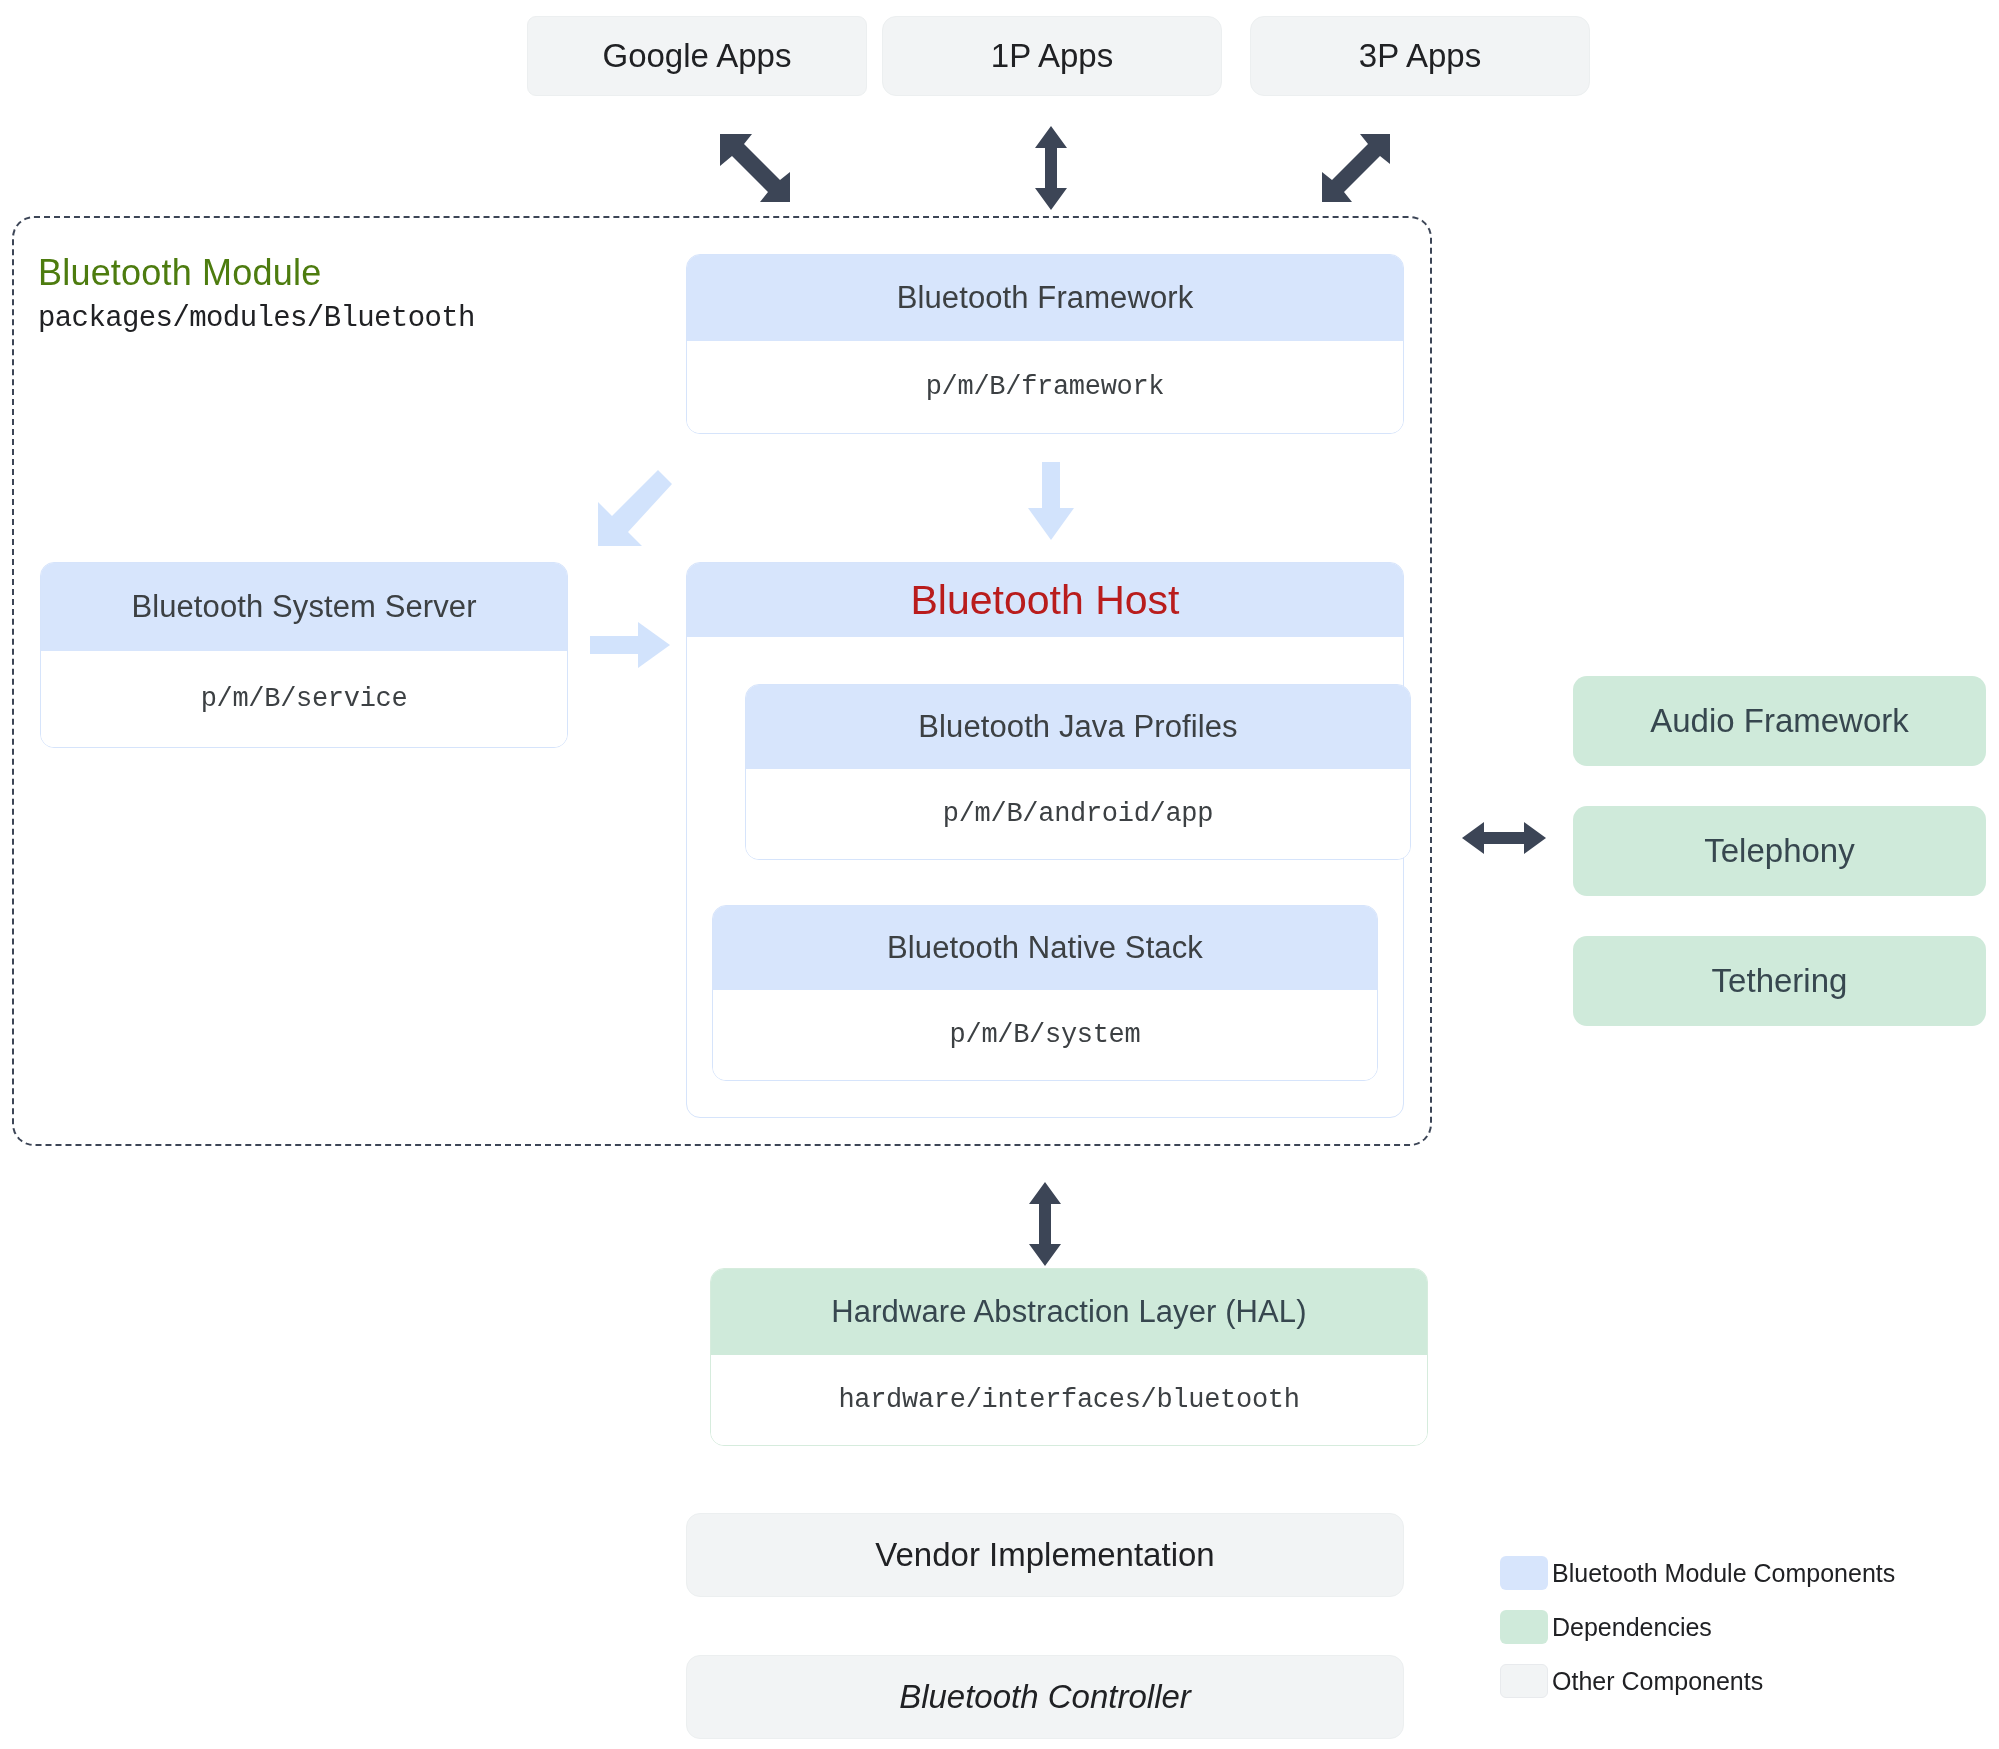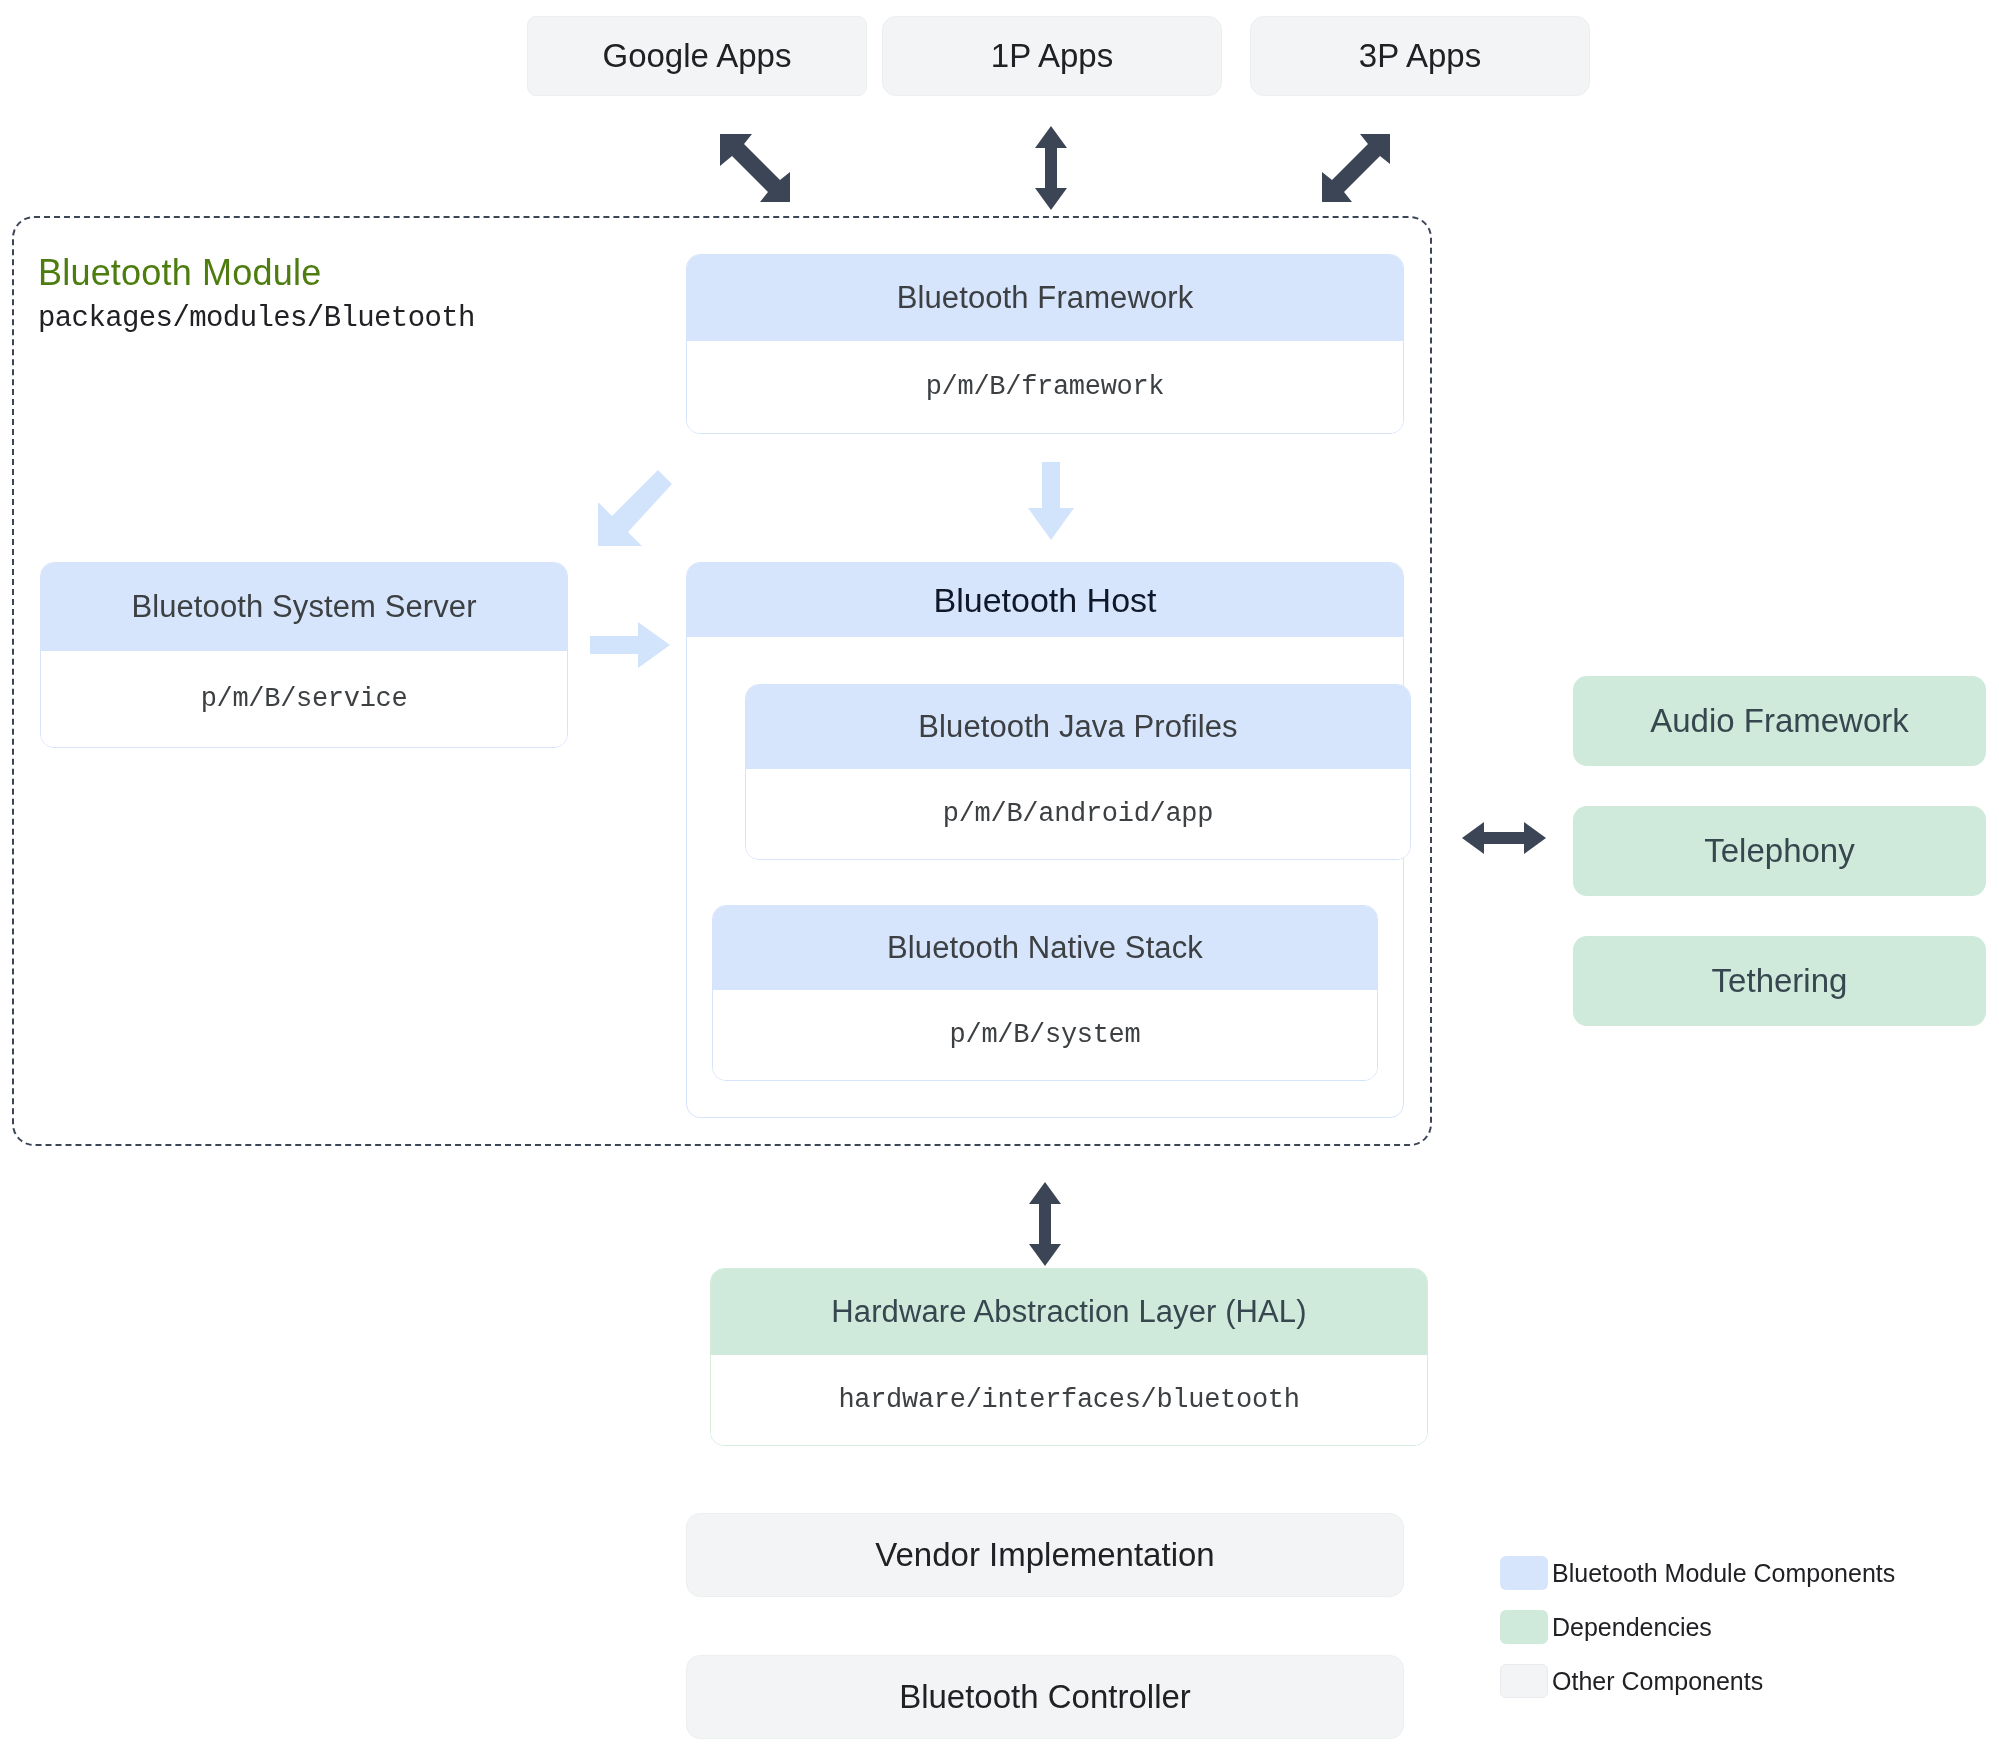--- a/index.html
+++ b/index.html
@@ -83,21 +83,21 @@
     color: #202124;
     letter-spacing: -.6px;
     white-space: nowrap;
   }
 
   
   #host-card { border: 1.5px solid #d6e4fb; border-radius: 14px; background:#fff; overflow:hidden; }
   #host-head {
     background:#d7e5fc; height: 74px;
     display:flex; align-items:center; justify-content:center;
-    color:#0f172a; font-size:34px; white-space:nowrap;
+    color:#b91c1c; font-size:41px; white-space:nowrap;
   }
 
   
   #legend { display: flex; flex-direction: column; gap: 20px; }
   .legend-row { display: flex; align-items: center; gap: 4px; }
   .legend-swatch { width: 48px; height: 34px; border-radius: 6px; flex: 0 0 auto; }
   .sw-blue  { background: #d7e5fc; }
   .sw-green { background: #cfeada; }
   .sw-grey  { background: #f2f4f5; border: 1.5px solid #e8eaed; }
   .legend-label { font-size: 25px; color: #202124; white-space: nowrap; }
@@ -212,21 +212,21 @@
 
   <div class="abs card green" style="left:686px; top:1268px; width:718px; height:178px;">
     <div class="card-head" style="height:86px;">Hardware Abstraction Layer (HAL)</div>
     <div class="card-body" style="flex:1;">hardware/interfaces/bluetooth</div>
   </div>
 
   <div class="abs grey" style="left:686px; top:1513px; width:718px; height:84px;">
     <span>Vendor Implementation</span>
   </div>
 
-  <div class="abs grey" style="left:686px; top:1655px; width:718px; height:84px;">
+  <div class="abs grey" style="left:686px; top:1655px; width:718px; height:84px;font-style:italic;">
     <span>Bluetooth Controller</span>
   </div>
 
   <div class="abs" id="legend" style="left:1500px; top:1556px;">
     <div class="legend-row">
       <span class="legend-swatch sw-blue"></span>
       <span class="legend-label">Bluetooth Module Components</span>
     </div>
     <div class="legend-row">
       <span class="legend-swatch sw-green"></span>

